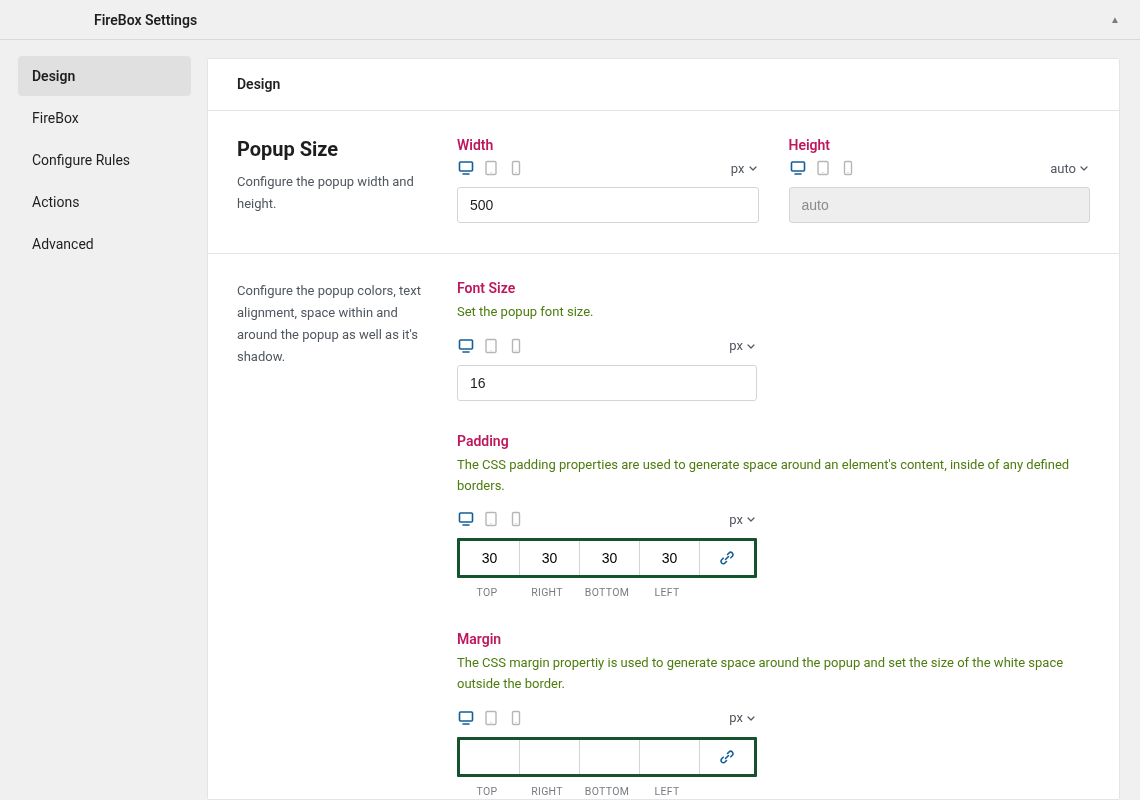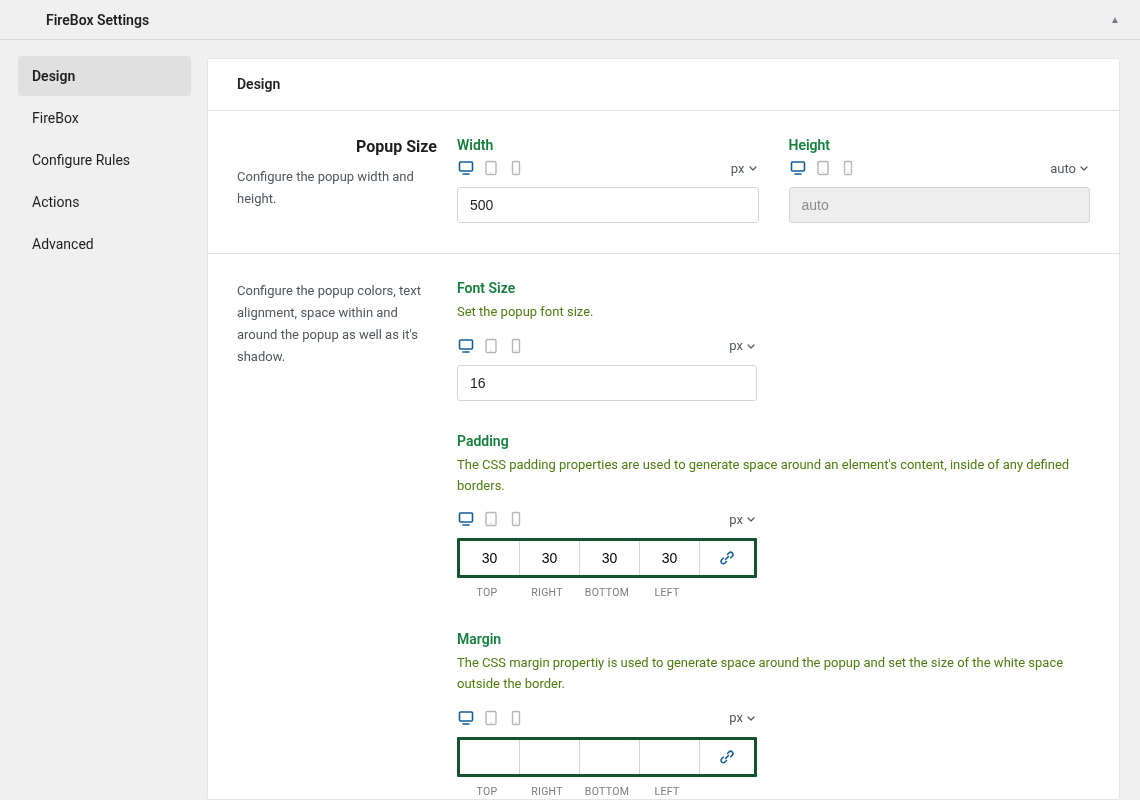--- a/index.html
+++ b/index.html
@@ -15,21 +15,21 @@
 
   .topbar {
     display: flex;
     justify-content: space-between;
     align-items: center;
     height: 40px;
     padding: 0 20px 0 46px;
     border-bottom: 1px solid #d9d9d9;
     background: #f0f0f1;
   }
-  .topbar-title { font-weight: 600; font-size: 14px; color: #1e1e1e; }
+  .topbar-title { font-weight: 600; font-size: 14px; color: #1e1e1e; margin-left: 48px; }
   .topbar-caret { font-size: 10px; color: #787c82; }
 
   .layout {
     display: flex;
     height: 760px;
   }
 
   .sidebar {
     width: 207px;
     padding: 16px 16px 0 18px;
@@ -69,44 +69,43 @@
     border-bottom: 1px solid #e2e4e7;
   }
   .section:last-child { border-bottom: none; }
 
   .section-left {
     width: 220px;
     padding-right: 20px;
     flex-shrink: 0;
   }
   .section-title {
-    font-size: 16px;
+    font-size: 20px;
     font-weight: 700;
     margin-bottom: 10px;
-    text-align: right;
   }
   .section-desc {
     font-size: 13px;
     color: #50575e;
     line-height: 1.7;
   }
 
   .section-right {
     flex: 1;
     display: flex;
     gap: 30px;
   }
   .col { flex: 1; }
 
   .field { margin-bottom: 32px; }
   .field:last-child { margin-bottom: 14px; }
   .field-label {
     font-weight: 600;
     font-size: 14px;
-    color: #15803d;
+    color: #be185d;
     margin-bottom: 6px;
   }
   .field-desc {
     font-size: 13px;
     color: #4d7c0f;
     line-height: 1.6;
     margin-bottom: 14px;
   }
 
   .device-unit-row {

